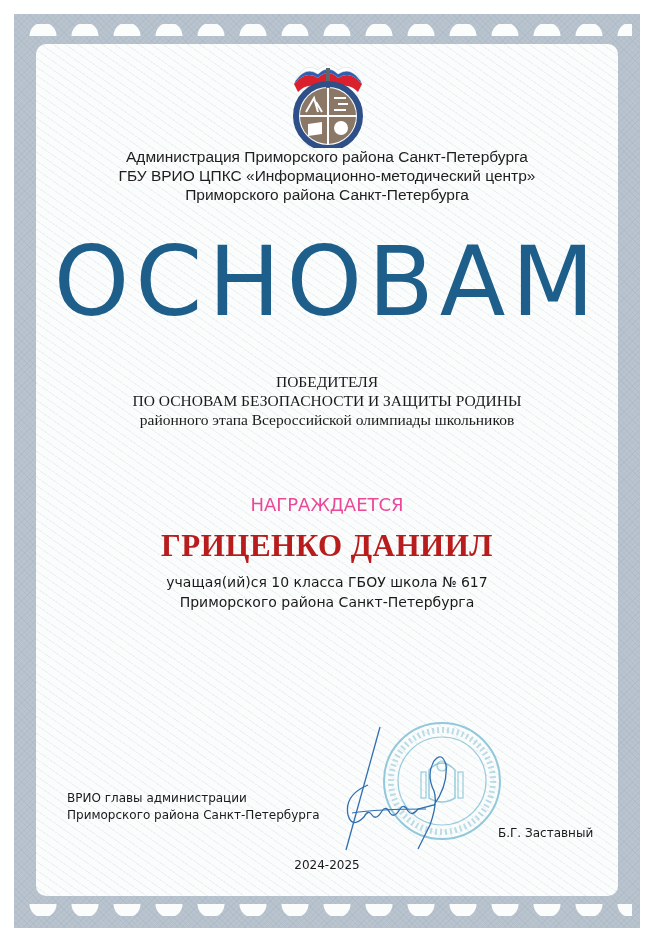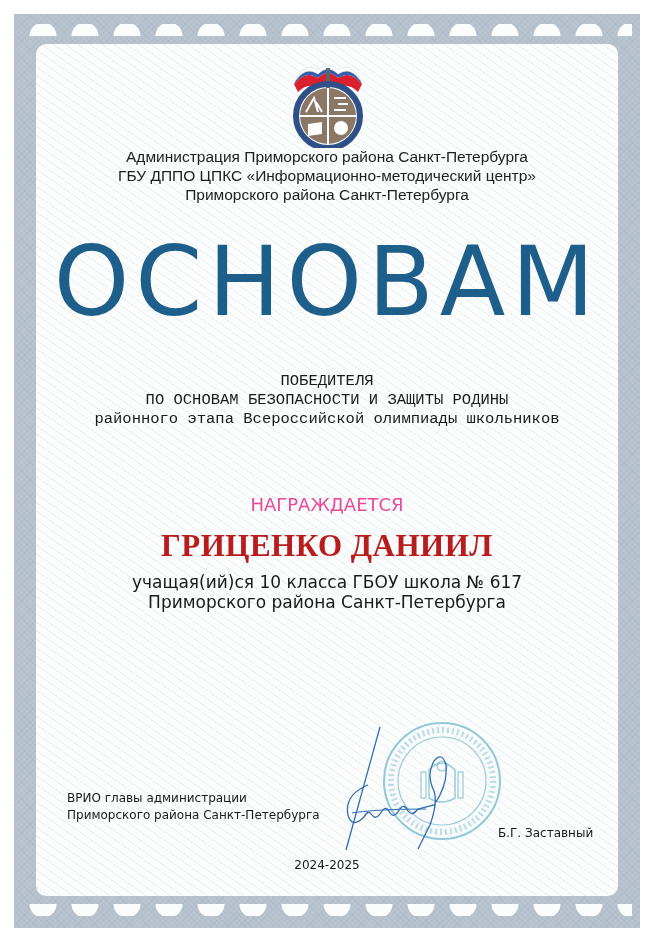--- a/index.html
+++ b/index.html
@@ -29,24 +29,24 @@
     background: radial-gradient(circle at 50% 100%, #fbfcfc 0 13px, transparent 14px) 0 0 / 42px 12px repeat-x; }
   .scallop-bottom { bottom: 24px;
     background: radial-gradient(circle at 50% 0%, #fbfcfc 0 13px, transparent 14px) 0 0 / 42px 12px repeat-x; }
 
   .abs { position: absolute; left: 0; width: 654px; text-align: center; }
 
   .emblem { position: absolute; left: 288px; top: 62px; width: 80px; height: 86px; }
 
   .header-lines { top: 147px; font-size: 15.5px; line-height: 19px; color: #1e1e1e; font-family: "Liberation Sans", sans-serif; }
   .title { top: 232px; font-size: 96px; line-height: 100px; color: #1d5f8a; letter-spacing: 6px; font-family: "DejaVu Sans", sans-serif; font-weight: normal; }
-  .winner { top: 372px; font-size: 15.5px; line-height: 19px; color: #1a1a1a; font-family: Liberation Mono, monospace; }
+  .winner { top: 372px; font-size: 15.5px; line-height: 19px; color: #1a1a1a; font-family: Liberation Serif, serif; }
   .awarded { top: 494px; font-size: 18px; color: #ec4899; font-family: "DejaVu Sans", sans-serif; }
   .name { top: 528px; font-size: 31px; font-weight: bold; color: #b91c1c; letter-spacing: 0.5px; font-family: Liberation Serif, serif; }
-  .student { top: 572px; font-size: 17px; line-height: 20px; color: #1a1a1a; font-family: "DejaVu Sans", sans-serif; }
+  .student { top: 572px; font-size: 14px; line-height: 20px; color: #1a1a1a; font-family: "DejaVu Sans", sans-serif; }
 
   .sign-left { position: absolute; left: 67px; top: 790px; font-size: 12px; line-height: 17px; color: #1a1a1a; font-family: "DejaVu Sans", sans-serif; }
   .sign-right { position: absolute; left: 498px; top: 790px; font-size: 12px; color: #1a1a1a; font-family: "DejaVu Sans", sans-serif; margin-top: 36px; }
   .year { top: 858px; font-size: 12px; color: #1a1a1a; font-family: "DejaVu Sans", sans-serif; }
 
   .stamp { position: absolute; left: 381px; top: 720px; width: 122px; height: 122px; }
   .signature { position: absolute; left: 338px; top: 725px; width: 140px; height: 130px; }
 </style>
 </head>
 <body>
@@ -71,21 +71,21 @@
     <line x1="12" y1="54" x2="68" y2="54" stroke="#ffffff" stroke-width="2"></line>
     <path d="M18 50 L26 36 L30 50 M28 40 L34 50" stroke="#ffffff" stroke-width="2" fill="none"></path>
     <path d="M46 36 L58 36 M50 42 L60 42 M46 48 L58 48" stroke="#ffffff" stroke-width="2" fill="none"></path>
     <path d="M20 62 L34 60 L34 72 L20 74 Z" fill="#ffffff"></path>
     <circle cx="53" cy="66" r="7" fill="#ffffff"></circle>
   </svg>
 </div>
 
 <div class="abs header-lines">
   <div>Администрация Приморского района Санкт-Петербурга</div>
-  <div>ГБУ ДППО ЦПКС «Информационно-методический центр»</div>
+  <div>ГБУ ВРИО ЦПКС «Информационно-методический центр»</div>
   <div>Приморского района Санкт-Петербурга</div>
 </div>
 
 <div class="abs title">ОСНОВАМ</div>
 
 <div class="abs winner">
   <div>ПОБЕДИТЕЛЯ</div>
   <div>ПО ОСНОВАМ БЕЗОПАСНОСТИ И ЗАЩИТЫ РОДИНЫ</div>
   <div>районного этапа Всероссийской олимпиады школьников</div>
 </div>

